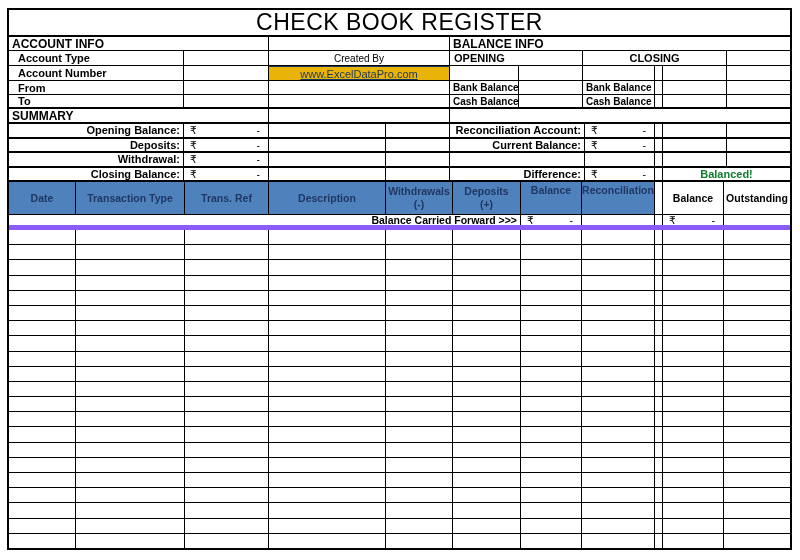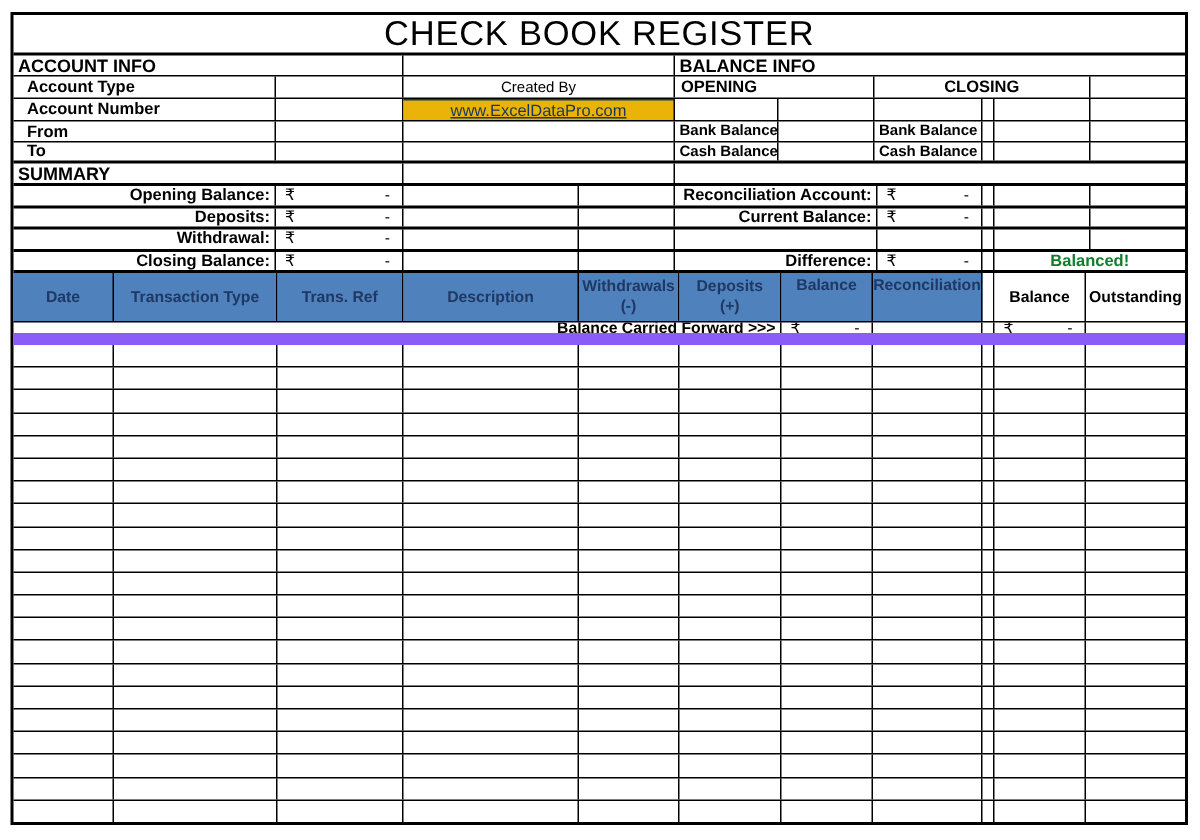--- a/index.html
+++ b/index.html
@@ -49,21 +49,21 @@
   .balanced { color: #0e7d2c; font-weight: bold; font-size: 11px; }
 
   .thead { height: 33px; border-bottom: 1px solid #000; display: flex; flex-shrink: 0; }
   .th { background: #4f81bd; color: #1f3864; font-weight: bold; font-size: 10.5px;
     border-right: 1px solid #000; display: flex; flex-direction: column;
     align-items: center; justify-content: center; text-align: center; line-height: 1.2; }
   .th.top { justify-content: flex-start; padding-top: 2px; }
   .th-white { background: #fff; color: #000; font-weight: bold; font-size: 10.5px; }
   .thead .cell:last-child, .th:last-child { border-right: none; text-align: right; }
 
-  .bcf { height: 15px; border-bottom: 8px solid #8b5cf6; font-size: 10.5px; }
+  .bcf { height: 15px; border-bottom: 5px solid #8b5cf6; font-size: 10.5px; }
   .bcf-label { font-weight: bold; font-size: 10.5px; }
 
   .tbody { flex: 1; display: flex; flex-direction: column; }
   .body-row { flex: 1; display: flex; border-bottom: 1px solid #000; }
   .body-row:last-child { border-bottom: none; }
   .body-row .cell { height: auto; }
 </style>
 </head>
 <body>
 

